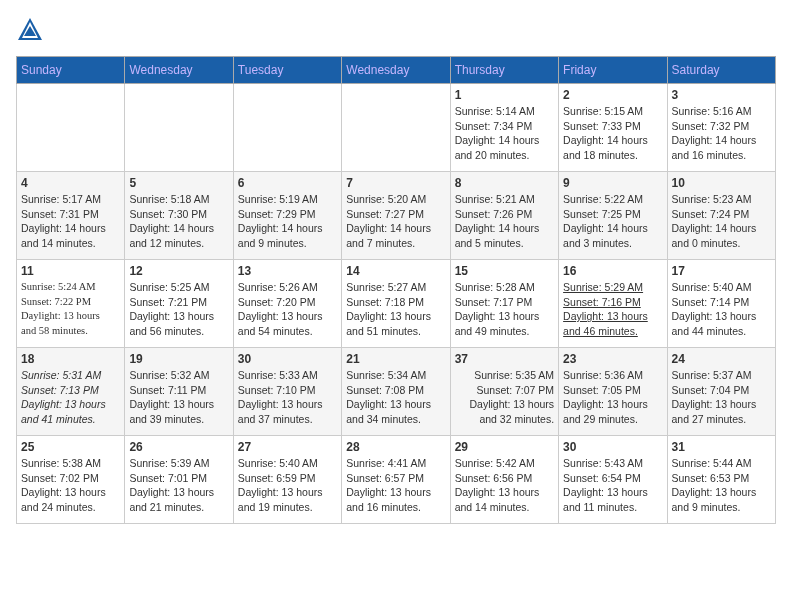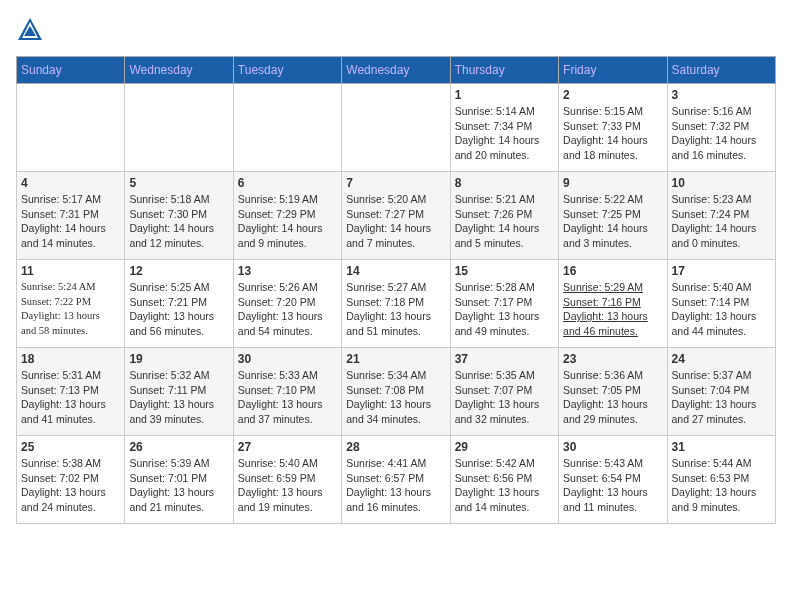--- a/index.html
+++ b/index.html
@@ -241,21 +241,21 @@
           <div class="day-number">17</div>
           <div class="day-info" style="white-space: pre-line;">Sunrise: 5:40 AM
 Sunset: 7:14 PM
 Daylight: 13 hours
 and 44 minutes.</div>
         </td>
       </tr>
       <tr>
         <td>
           <div class="day-number">18</div>
-          <div class="day-info" style="white-space: pre-line;">Sunrise: 5:31 AM
+          <div class="day-info" style="white-space: pre-line; font-style: italic;">Sunrise: 5:31 AM
 Sunset: 7:13 PM
 Daylight: 13 hours
 and 41 minutes.</div>
         </td>
         <td>
           <div class="day-number">19</div>
           <div class="day-info" style="white-space: pre-line;">Sunrise: 5:32 AM
 Sunset: 7:11 PM
 Daylight: 13 hours
 and 39 minutes.</div>
@@ -269,21 +269,21 @@
         </td>
         <td>
           <div class="day-number">21</div>
           <div class="day-info" style="white-space: pre-line;">Sunrise: 5:34 AM
 Sunset: 7:08 PM
 Daylight: 13 hours
 and 34 minutes.</div>
         </td>
         <td>
           <div class="day-number">37</div>
-          <div class="day-info" style="white-space: pre-line;">Sunrise: 5:35 AM
+          <div class="day-info" style="white-space: pre-line; text-align: right;">Sunrise: 5:35 AM
 Sunset: 7:07 PM
 Daylight: 13 hours
 and 32 minutes.</div>
         </td>
         <td>
           <div class="day-number">23</div>
           <div class="day-info" style="white-space: pre-line;">Sunrise: 5:36 AM
 Sunset: 7:05 PM
 Daylight: 13 hours
 and 29 minutes.</div>

